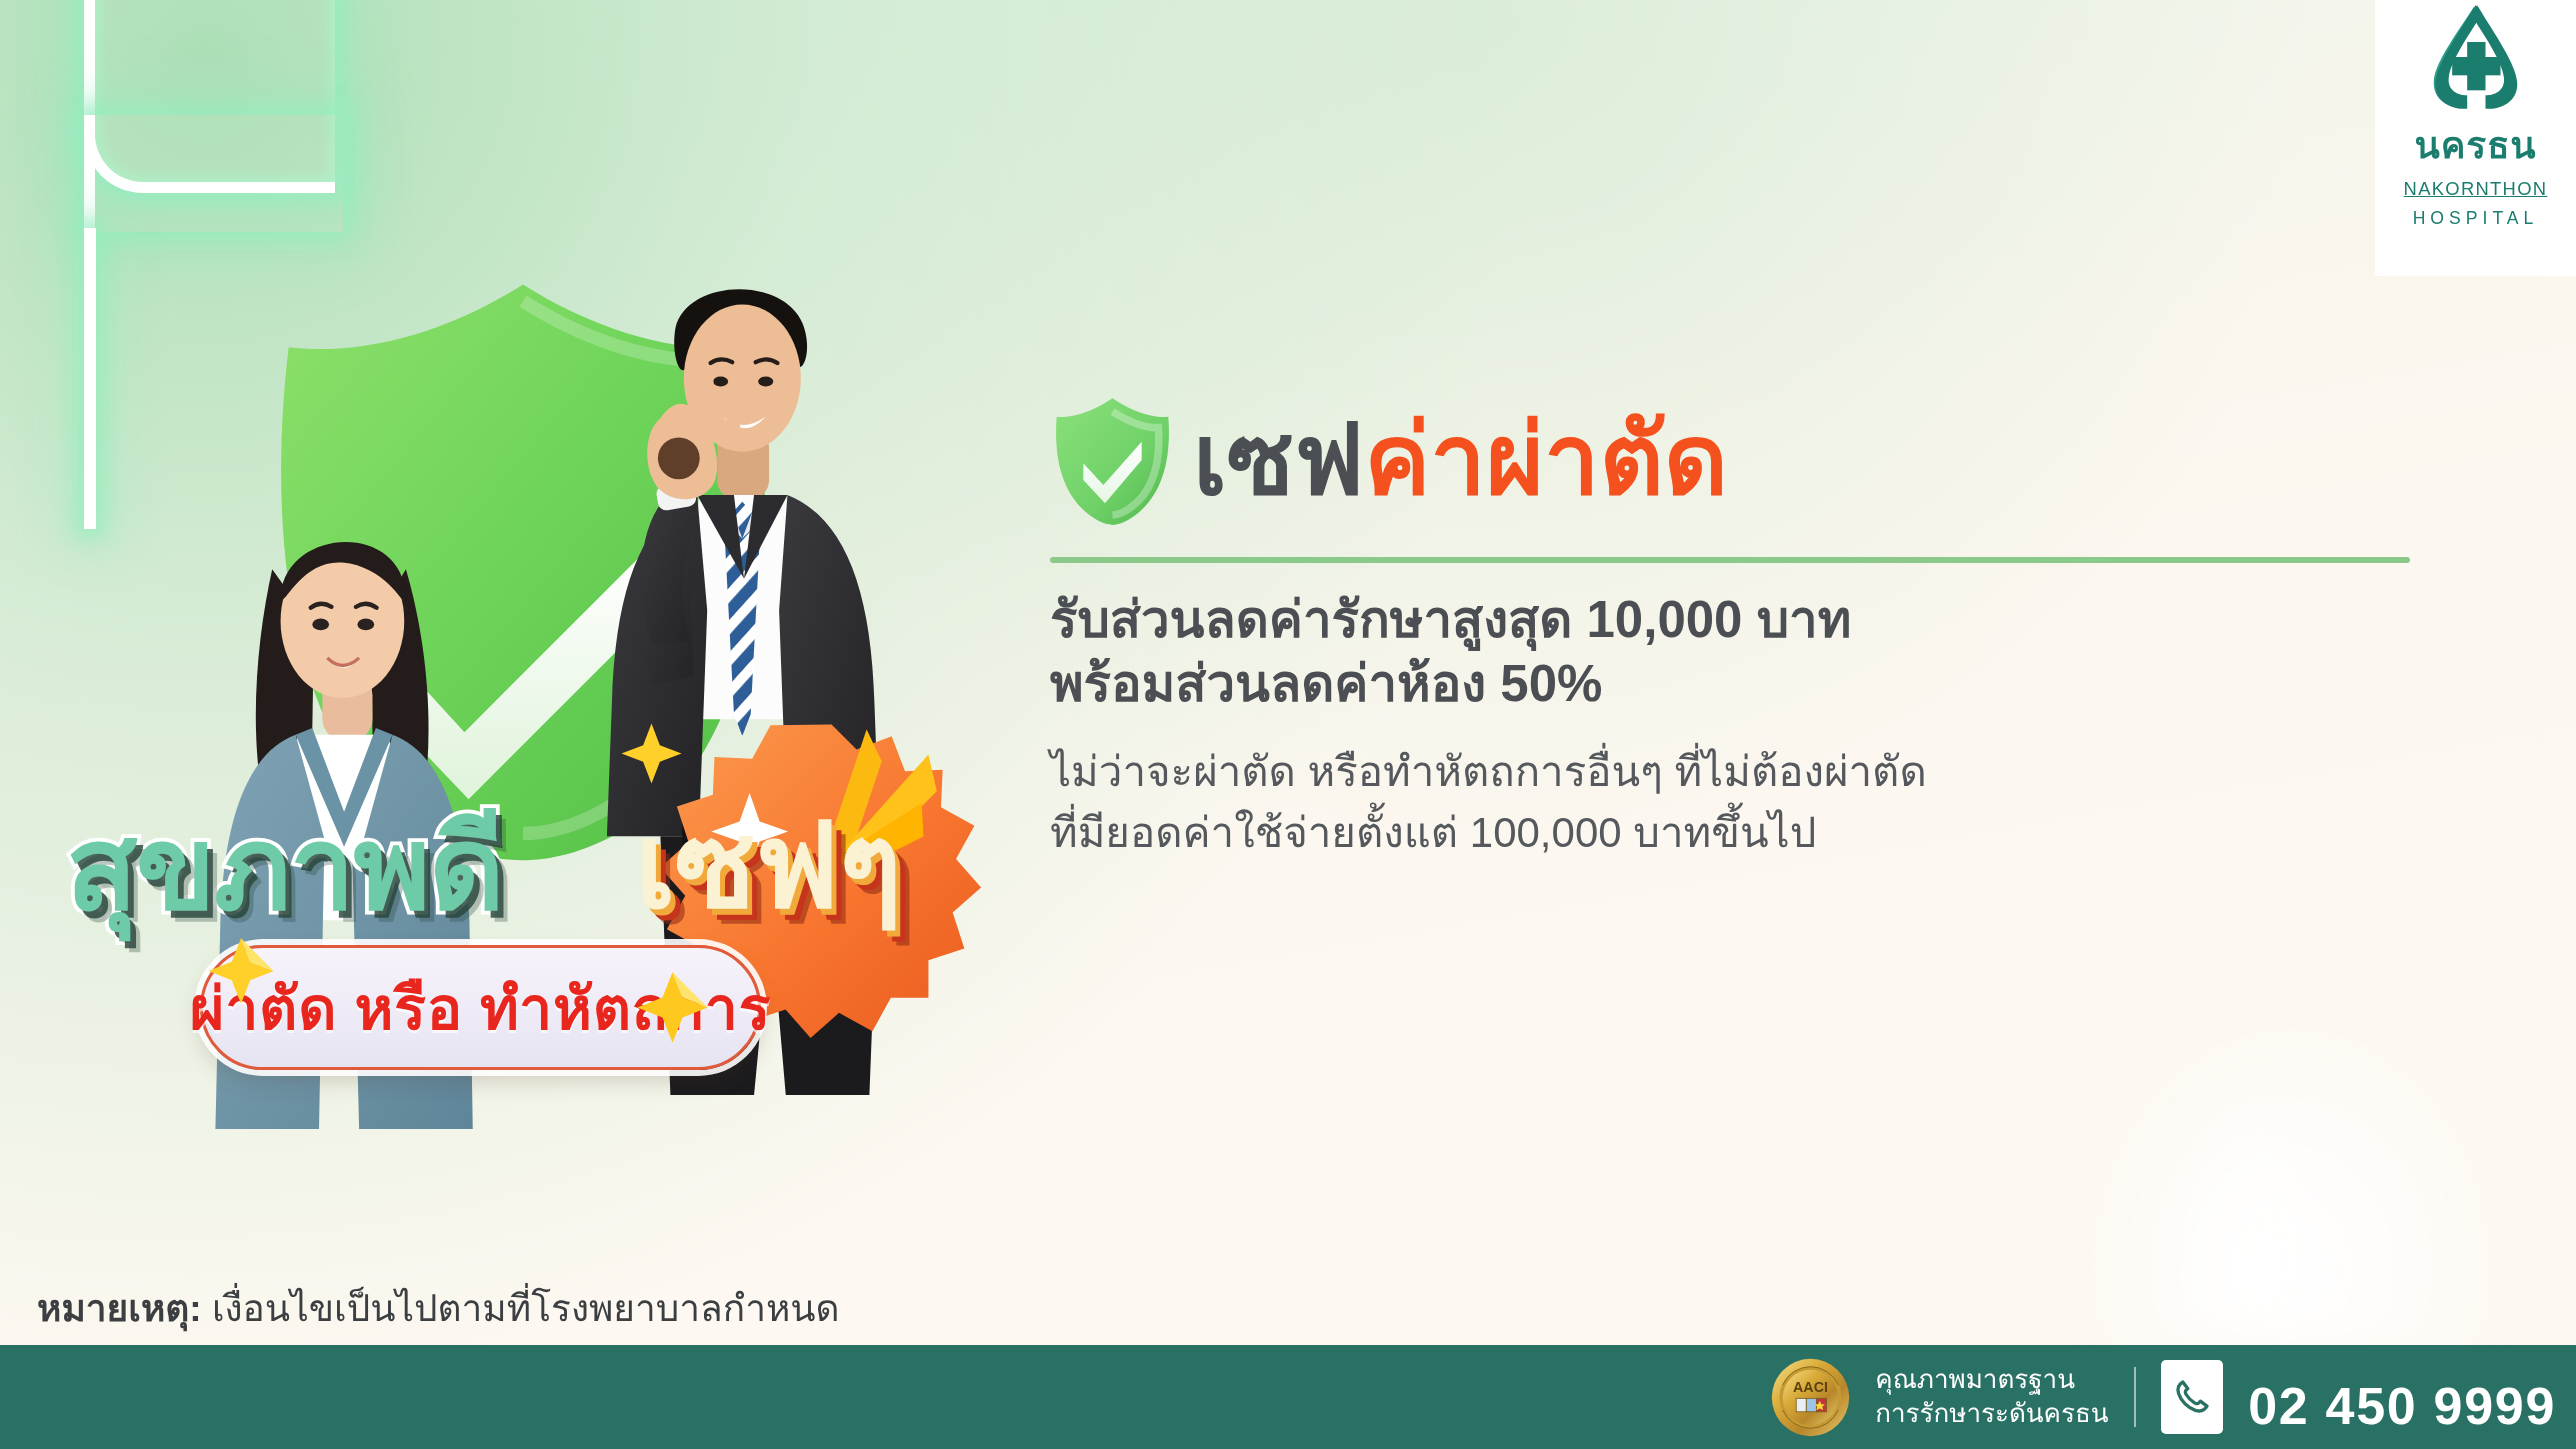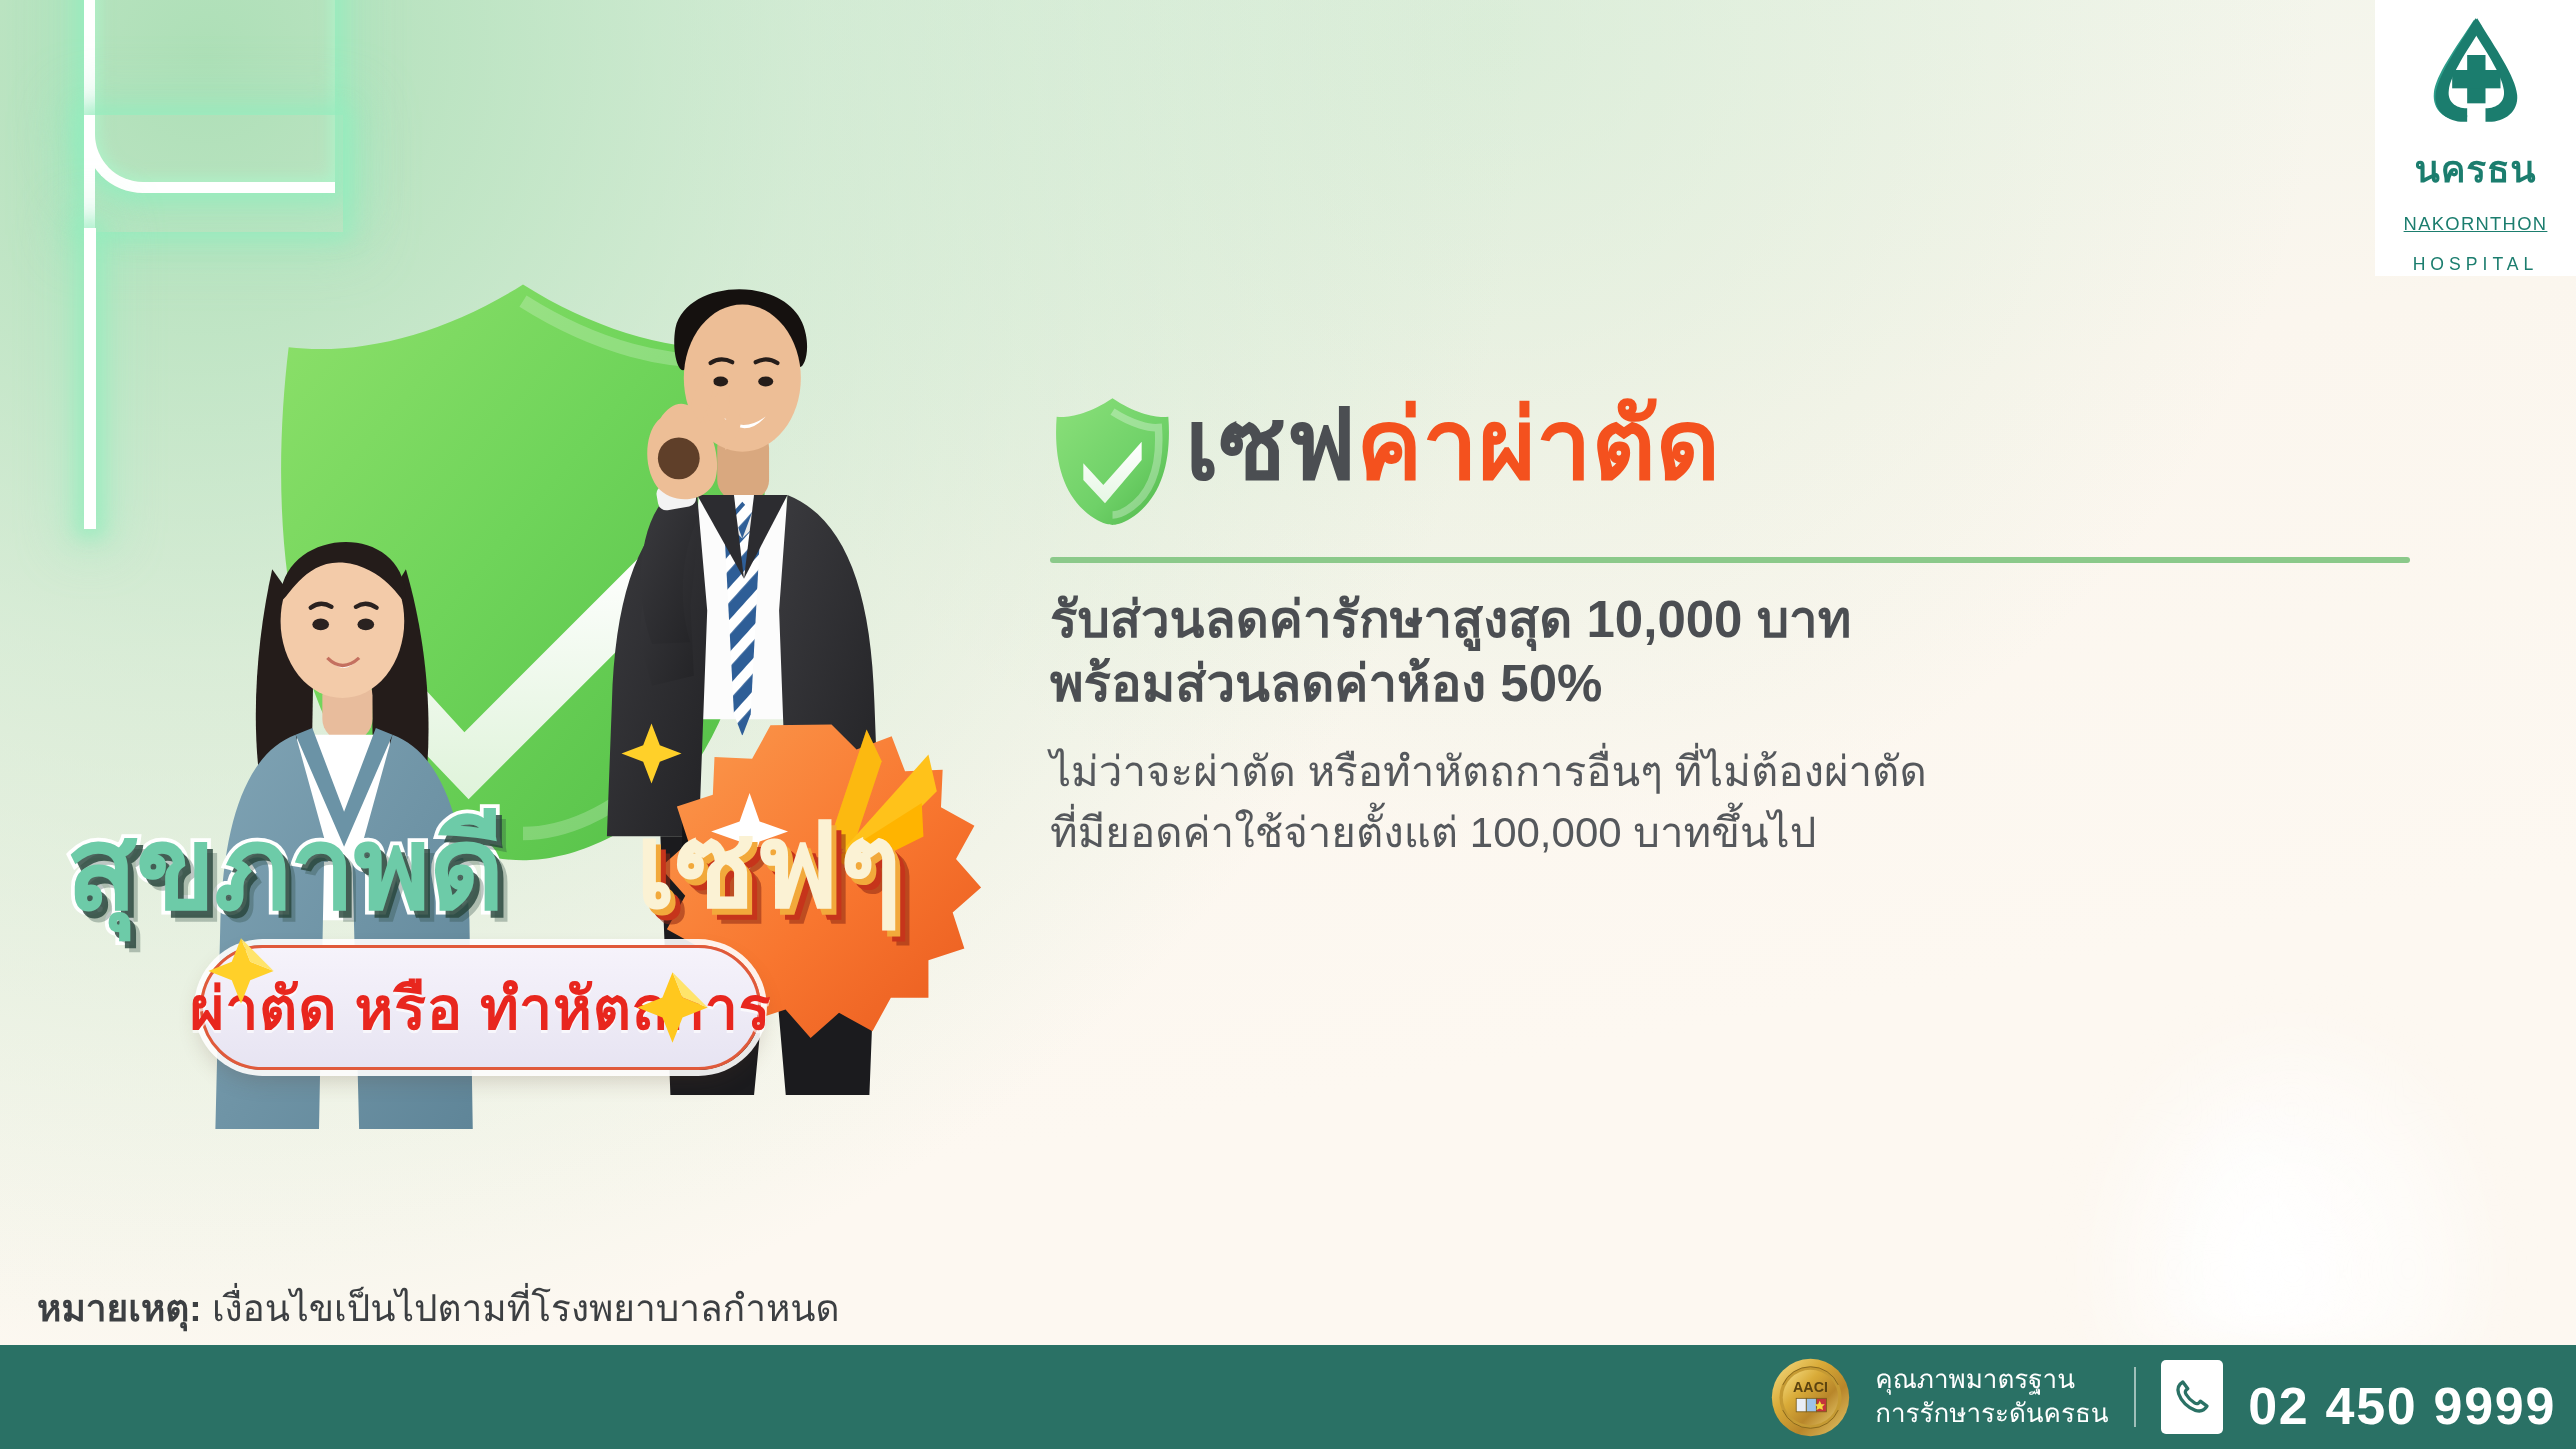--- a/index.html
+++ b/index.html
@@ -124,21 +124,21 @@
     letter-spacing:0.8px; white-space:nowrap;
     text-shadow:0 2.5px 0 rgba(255,255,255,0.65);
   }
 
   .sparkle { position:absolute; }
   .sparkle svg { display:block; }
 
   
   #content { position:absolute; left:1050px; top:393px; width:1422px; }
 
-  .headline-row { display:flex; align-items:flex-start; gap:10px; }
+  .headline-row { display:flex; align-items:center; gap:18px; }
   .shield-icon { width:125px; height:134px; flex:none; }
   .shield-icon svg { width:100%; height:100%; display:block; }
 
   .headline { font-size:99px; font-weight:bold; line-height:1.05; white-space:nowrap; }
   .hl-dark { color:#4B4E52; }
   .hl-orange { color:#F4511E; }
 
   .divider {
     margin-top:30px; width:1360px; height:5.9px;
     background:#8BC98A; border-radius:3.3px;
@@ -186,22 +186,22 @@
   }
   .phone-box svg { width:40px; height:40px; display:block; }
   .phone-number {
     color:#ffffff; font-size:52px; font-weight:bold; letter-spacing:1.7px; white-space:nowrap;margin-top:18px;
   }
 
   
   #logo {
     position:absolute; right:0; top:0;
     width:201px; height:276px; background:#ffffff;
-    display:flex; flex-direction:column; align-items:center; justify-content:space-between;
-    gap:8px; padding-top:15px;
+    display:flex; flex-direction:column; align-items:center; justify-content:flex-start;
+    gap:8px; padding-top:2px;
   }
   .logo-mark { width:117px; height:110px; }
   .logo-mark svg { width:100%; height:100%; display:block; }
   .logo-th { color:#1B7D6E; font-size:37px; font-weight:bold; letter-spacing:0.8px; line-height:1; margin-top:6.7px; }
   .logo-en { color:#1B7D6E; font-size:18.4px; letter-spacing:1.3px; line-height:1.25; margin-top:5px;text-decoration:underline; }
   .logo-sub { color:#1B7D6E; font-size:17.6px; letter-spacing:5px; line-height:1.25; }
 </style>
 </head>
 <body>
 

